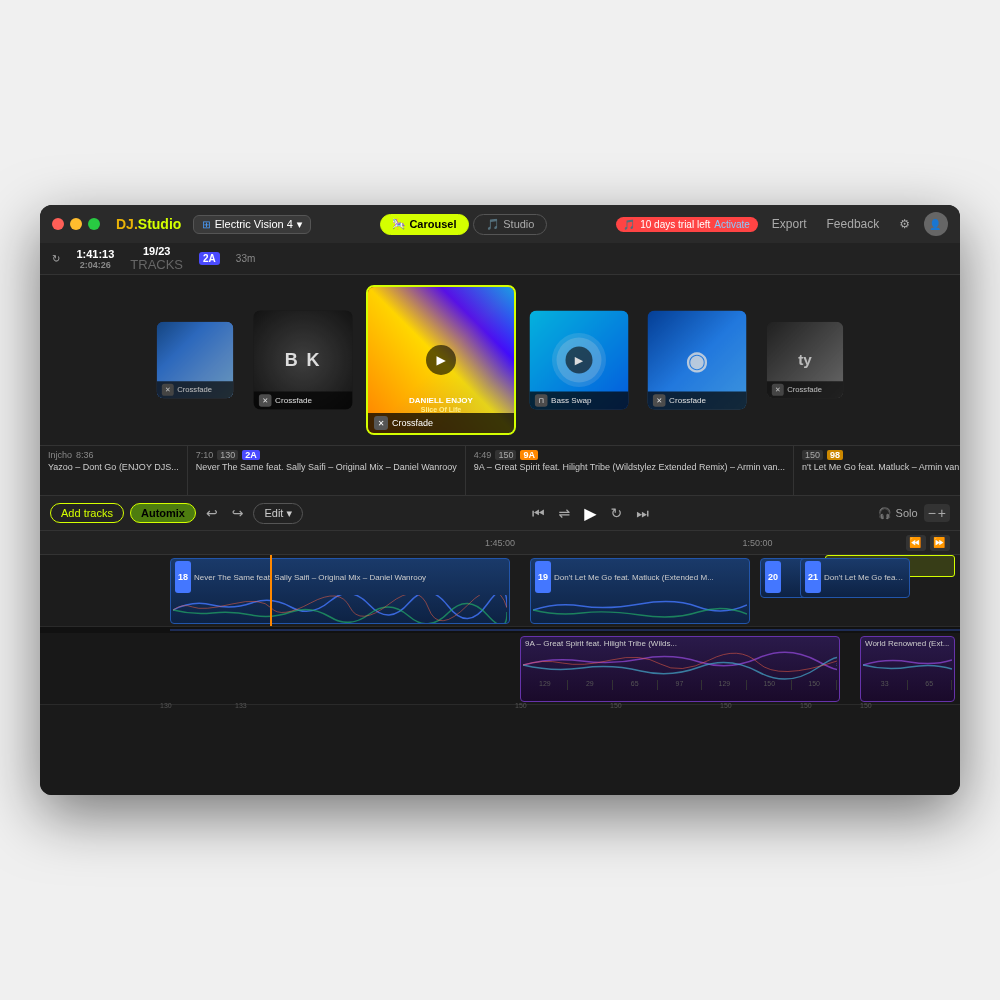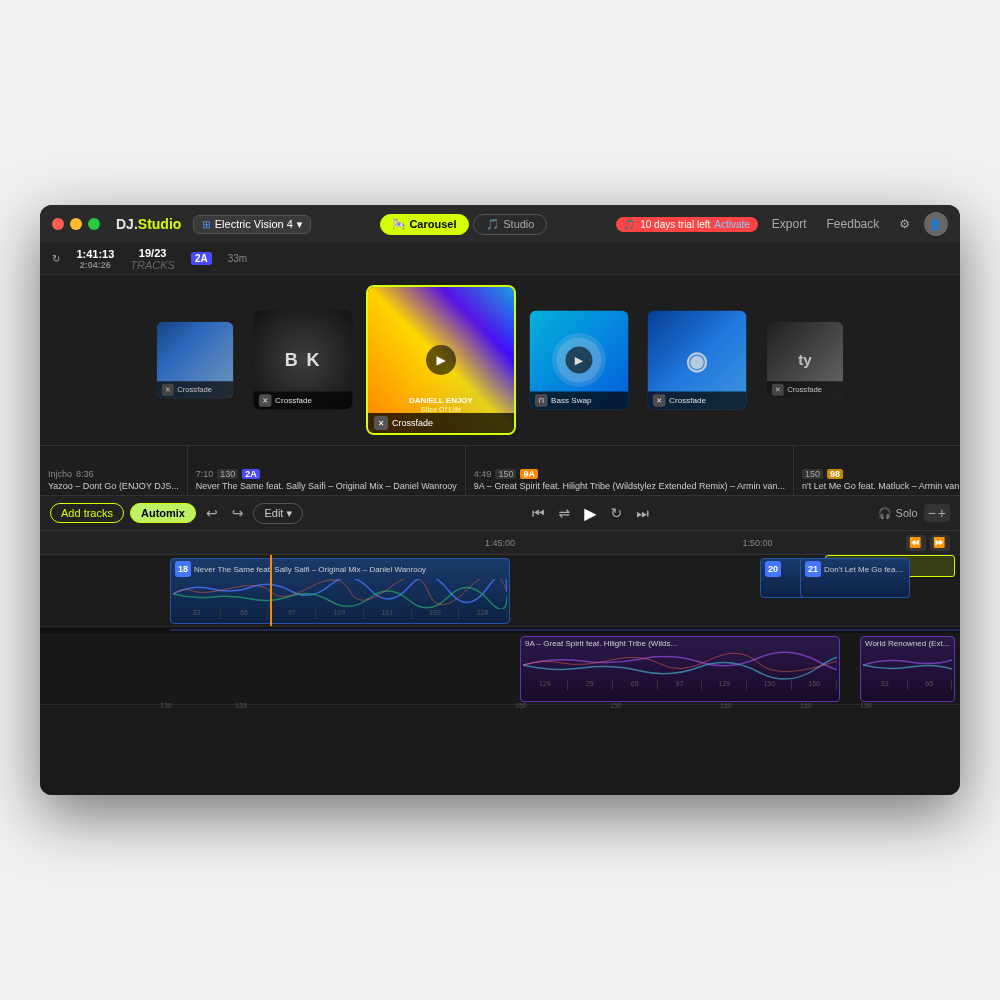--- a/index.html
+++ b/index.html
@@ -134,21 +134,21 @@
       gap: 16px;
       border-bottom: 1px solid #333;
       flex-shrink: 0;
     }
     .stat-item {
       display: flex;
       flex-direction: column;
       align-items: center;
     }
     .stat-value { color: #fff; font-size: 11px; font-weight: 600; }
-    .stat-label { color: #666; font-size: 11px; font-style: italic; }
+    .stat-label { color: #666; font-size: 13px; }
     .key-badge {
       background: #4a4aff;
       border-radius: 3px;
       padding: 1px 4px;
       color: #fff;
       font-size: 10px;
       font-weight: 700;
     }
     
     .carousel-area {
@@ -246,21 +246,21 @@
       background: #1e1e1e;
       border-top: 1px solid #333;
       overflow: hidden;
     }
     .track-info-cell {
       flex: 1;
       padding: 4px 8px;
       border-right: 1px solid #333;
       display: flex;
       flex-direction: column;
-      justify-content: flex-end;
+      justify-content: flex-start;
     }
     .track-cell-header {
       display: flex;
       align-items: center;
       gap: 4px;
       margin-bottom: 2px;
     }
     .track-bpm { color: #888; font-size: 9px; }
     .track-num {
       background: #333;
@@ -304,21 +304,21 @@
       background: transparent;
       color: #ccc;
       font-size: 11px;
       cursor: pointer;
     }
     .ctrl-btn.yellow-outline {
       border-color: #d4ff00;
       color: #d4ff00;
     }
     .ctrl-btn.yellow-fill {
-      background: #bef264;
+      background: #4d7c0f;
       border-color: #d4ff00;
       color: #000;
       font-weight: 700;
     }
     .ctrl-btn-icon {
       background: transparent;
       border: none;
       color: #aaa;
       font-size: 14px;
       cursor: pointer;
@@ -422,21 +422,21 @@
       border: 1px solid #6633aa;
     }
     .block-header {
       display: flex;
       align-items: center;
       padding: 2px 4px;
       gap: 3px;
     }
     .block-num {
       width: 16px;
-      height: 16px;
+      height: 32px;
       border-radius: 3px;
       background: #4477ff;
       color: #fff;
       font-size: 9px;
       font-weight: 700;
       display: flex;
       align-items: center;
       justify-content: center;
     }
     .block-title {
@@ -494,21 +494,21 @@
 
 <div class="app-window">
 
   <div class="title-bar">
     <div class="traffic-lights">
       <div class="traffic-light tl-red"></div>
       <div class="traffic-light tl-yellow"></div>
       <div class="traffic-light tl-green"></div>
     </div>
     <div class="app-logo">
-      <span style="color:#e5e5e5">DJ.</span><span>Studio</span>
+      <span style="color:#eab308">DJ.</span><span>Studio</span>
     </div>
     <div class="project-badge">
       <span class="icon">⊞</span>
       <span>Electric Vision 4</span>
       <span>▾</span>
     </div>
     <div class="title-bar-center">
       <button class="nav-btn active">🎠 Carousel</button>
       <button class="nav-btn">🎵 Studio</button>
     </div>
@@ -709,20 +709,38 @@
               <span class="beat-num">65</span>
               <span class="beat-num">97</span>
               <span class="beat-num">129</span>
               <span class="beat-num">161</span>
               <span class="beat-num">193</span>
               <span class="beat-num">228</span>
             </div>
           </div>
         </div>
 
+        <div class="track-block block-blue" style="left:490px;width:220px;">
+          <div class="block-header">
+            <div class="block-num">19</div>
+            <span class="block-title">Don't Let Me Go feat. Matluck (Extended M...</span>
+          </div>
+          <div class="waveform-area">
+            <svg class="waveform-svg" viewBox="0 0 220 30" preserveAspectRatio="none">
+              <path d="M0,15 Q25,7 50,11 T110,9 T170,12 T220,10" stroke="#4477ff" stroke-width="1.5" fill="none" opacity="0.8"></path>
+              <path d="M0,15 Q25,21 50,18 T110,20 T170,17 T220,19" stroke="#22aa66" stroke-width="1.5" fill="none" opacity="0.7"></path>
+            </svg>
+            <div class="beat-markers">
+              <span class="beat-num">33</span>
+              <span class="beat-num">65</span>
+              <span class="beat-num">97</span>
+              <span class="beat-num">129</span>
+            </div>
+          </div>
+        </div>
 
         <div class="track-block block-blue" style="left:720px;width:55px;height:40px;">
           <div class="block-header">
             <div class="block-num">20</div>
           </div>
         </div>
 
         <div class="track-block block-blue" style="left:760px;width:110px;height:40px;">
           <div class="block-header">
             <div class="block-num">21</div>

